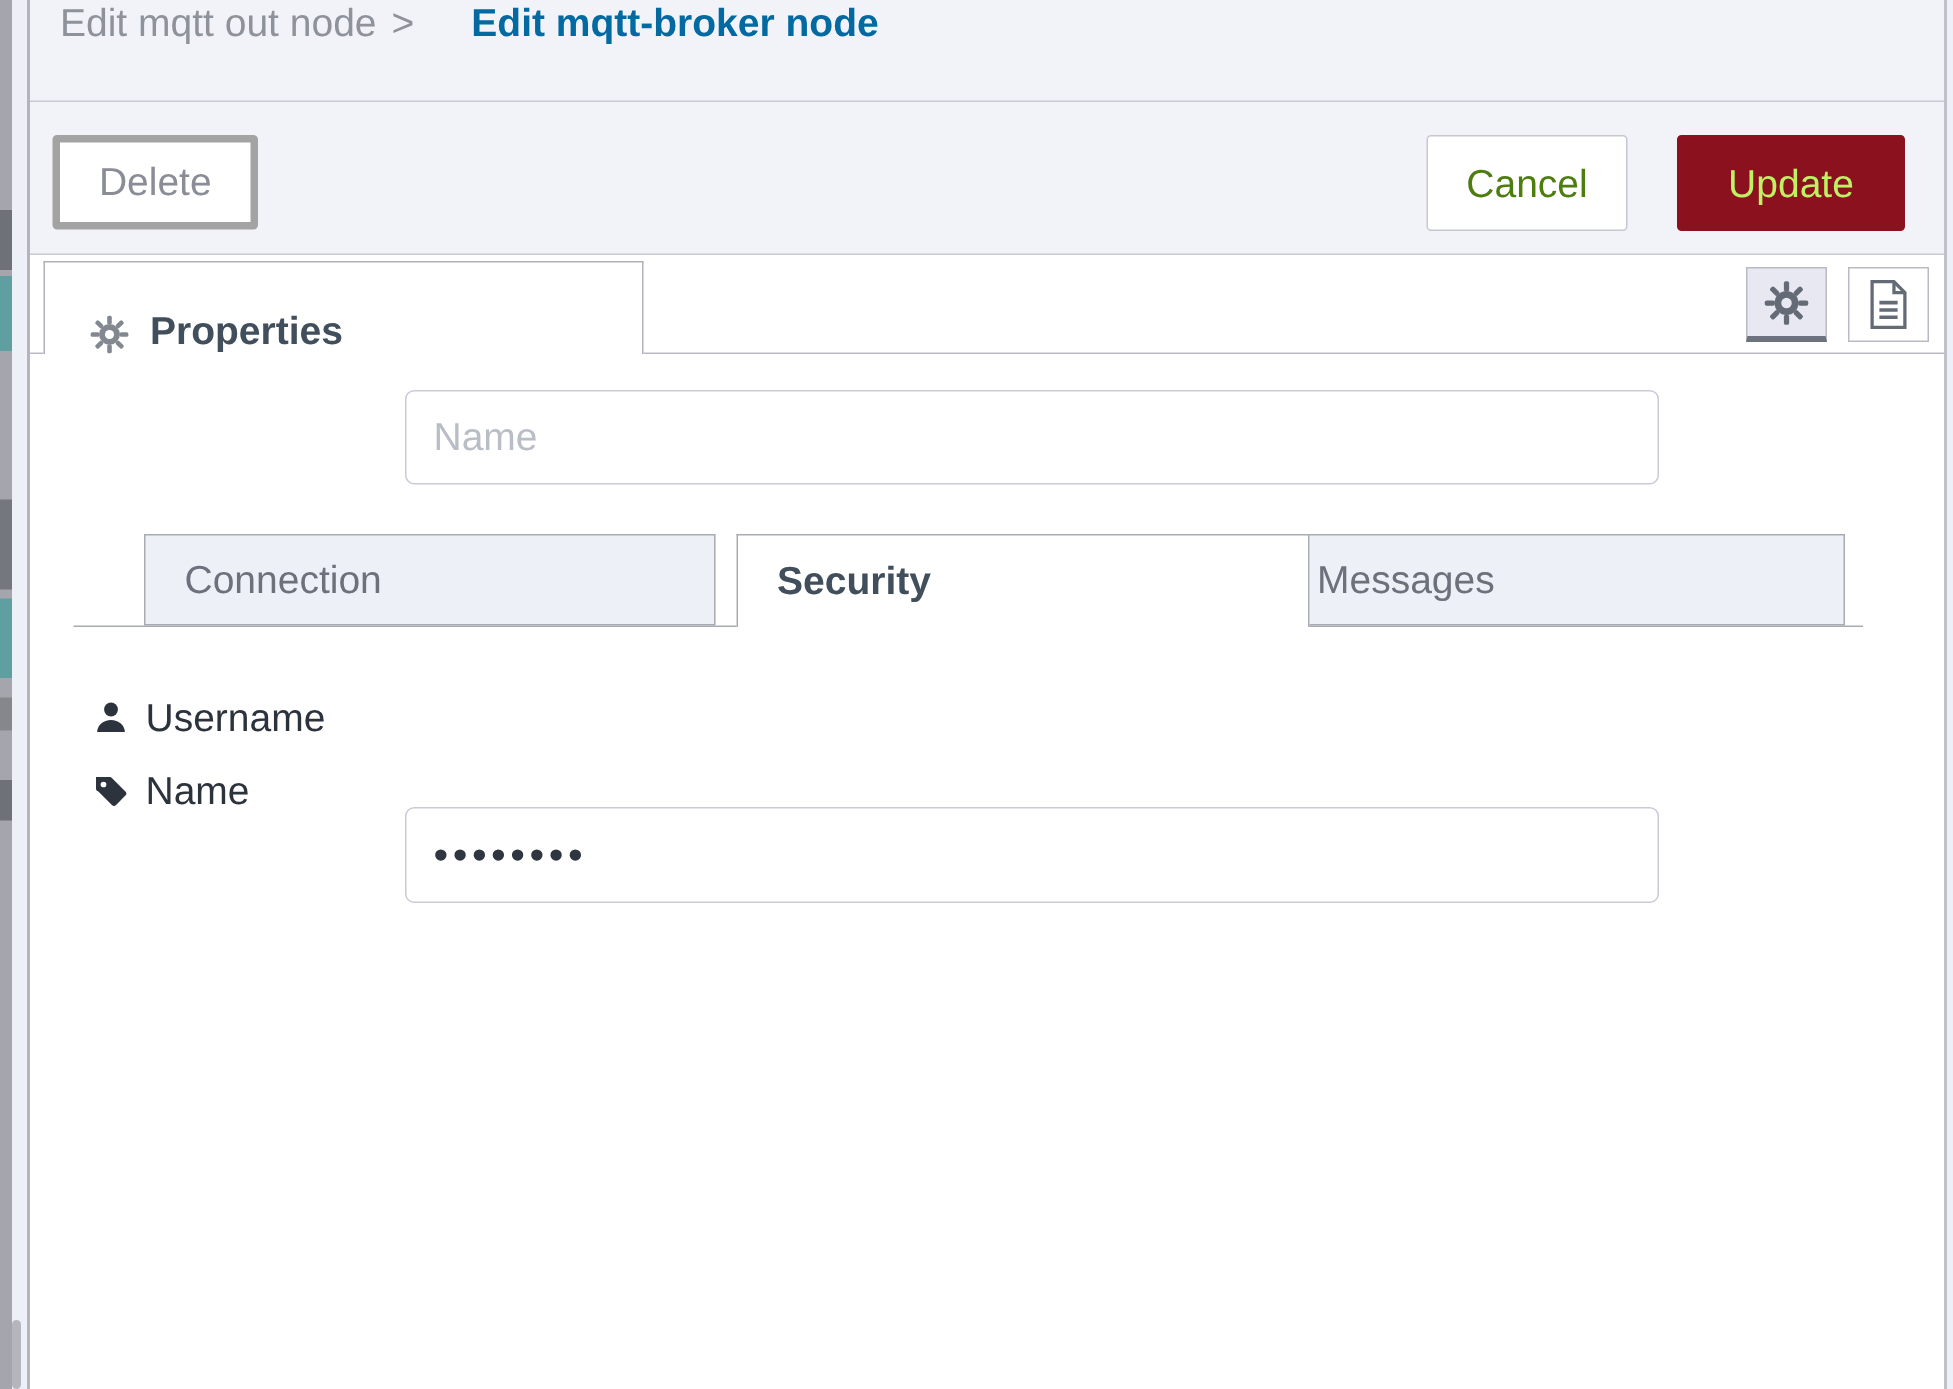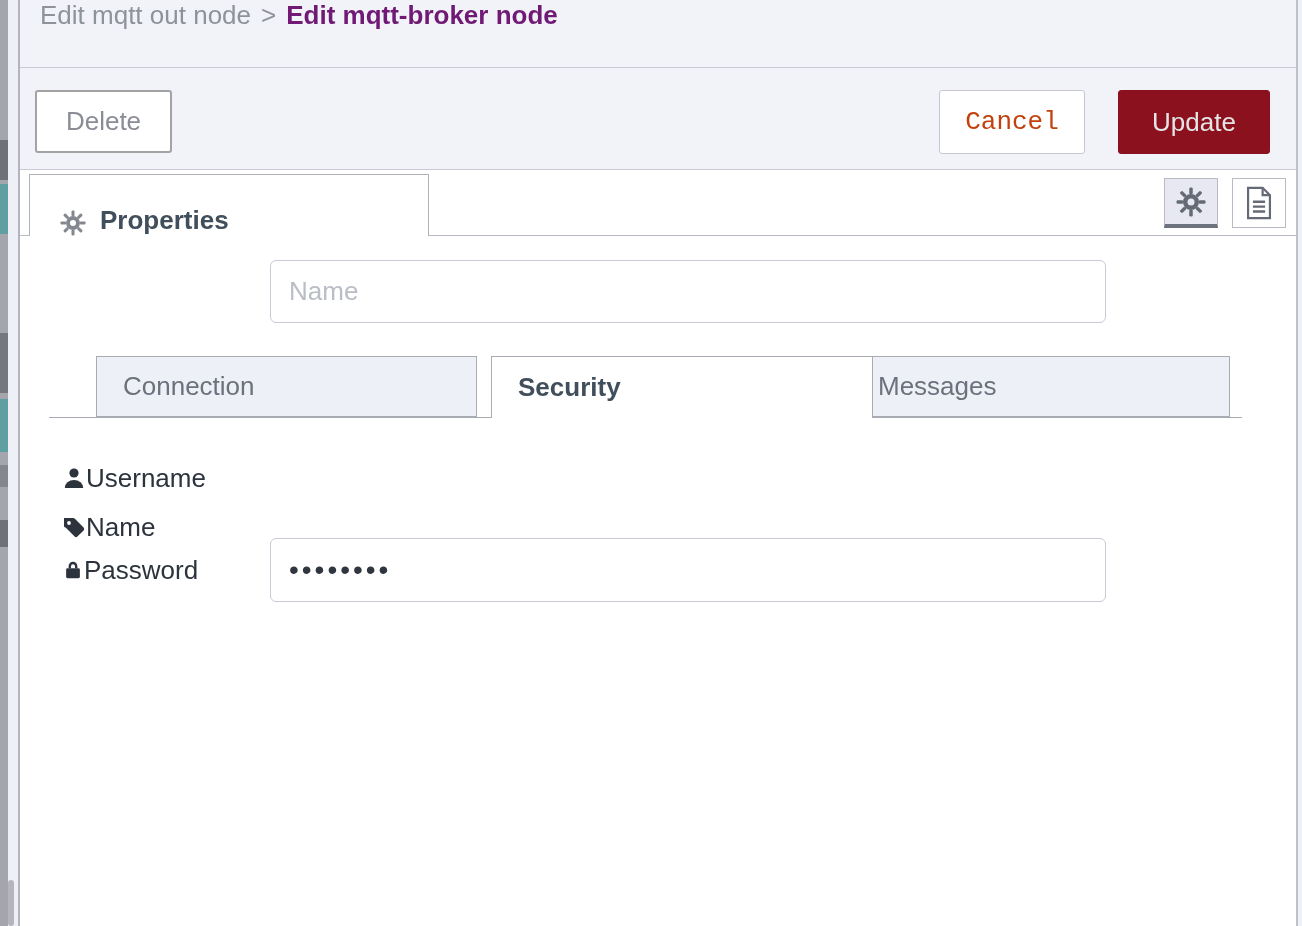--- a/index.html
+++ b/index.html
@@ -21,50 +21,50 @@
 
   
   .dialog { position:absolute; left:18px; top:0; width:1280px; height:926px; background:#fff;
             border-left:2px solid #b3b4bd; border-right:2px solid #bfc0c9; }
 
   .dialog-header { position:absolute; left:0; top:0; right:0; height:68px; background:#f2f3f9;
                    border-bottom:1px solid #c9cad3; display:flex; align-items:flex-start; padding-left:20px;
                    font-size:26px; }
   .crumb-parent { color:#8e939b; }
   .crumb-sep { color:#8e939b; margin:0 10px; }
-  .crumb-current { color:#701a75; font-weight:bold; }
+  .crumb-current { color:#0369a1; font-weight:bold;margin-left:28px; }
 
   .button-bar { position:absolute; left:0; top:68px; right:0; height:102px; background:#f2f3f9;
                 border-bottom:1px solid #c9cad3; }
   .btn { font-family:inherit; font-size:26px; border-radius:3px; cursor:pointer; }
   .btn-delete { position:absolute; left:15px; top:22px; width:137px; height:63px;
-                background:#fff; border:2px solid #a3a3a3; color:#8a8c96; }
+                background:#fff; border:5px solid #a3a3a3; color:#8a8c96; }
   .right-buttons { position:absolute; right:26px; top:22px; display:flex; gap:33px; }
-  .btn-cancel { width:146px; height:64px; background:#fff; border:1px solid #c6c7d0; color:#c2410c;font-family:Liberation Mono, monospace; }
-  .btn-update { width:152px; height:64px; background:#8c111f; border:1px solid #8c111f; color:#e5e5e5; }
+  .btn-cancel { width:134px; height:64px; background:#fff; border:1px solid #c6c7d0; color:#4d7c0f; }
+  .btn-update { width:152px; height:64px; background:#8c111f; border:1px solid #8c111f; color:#bef264; }
 
   
   .tab-bar { position:absolute; left:0; top:170px; right:0; height:66px; background:#fff;
              border-bottom:1px solid #b9bac3; }
   .properties-tab { position:absolute; left:9px; top:4px; width:400px; height:62px; background:#fff;
                     border:1px solid #b0b1ba; border-bottom:none; z-index:2;
                     display:flex; align-items:flex-end; gap:14px; padding-left:30px; cursor:pointer; }
   .properties-tab .tab-label { font-size:26px; font-weight:bold; color:#414f5c; }
   .properties-tab svg { color:#83878f; }
   .icon-btn { position:absolute; top:8px; width:54px; height:50px; background:#fff;
               border:1px solid #b9bac3; display:flex; align-items:center; justify-content:center;
               cursor:pointer; z-index:2; }
   .icon-btn.settings { right:78px; background:#e7e8f1; border-bottom:4px solid #6d737e; }
   .icon-btn.docs { right:10px; }
   .icon-btn svg { color:#646b76; }
   .icon-btn.settings .gear-hole { fill:#e7e8f1; }
 
   
   .dialog-body { position:absolute; left:0; top:236px; right:0; bottom:0; background:#fff; }
-  .field-label { position:absolute; left:42px; display:flex; align-items:center; 
+  .field-label { position:absolute; left:42px; display:flex; align-items:center; gap:11px;
                  font-size:26px; color:#2c333d; }
   .field-label svg { color:#2c333d; flex:none; }
   .lbl-name     { top:260px; height:63px; }
   .lbl-username { top:210px; height:64px; }
   .lbl-password { top:302px; height:64px; }
   .text-input { position:absolute; left:250px; width:836px; height:63px; border:1px solid #c9cad6;
                 border-radius:6px; font-family:inherit; font-size:26px; color:#333a44;
                 padding:0 18px; background:#fff; outline:none; }
   .text-input::placeholder { color:#b9bdc6; }
   .in-name { top:24px; }
@@ -178,23 +178,16 @@
     </div>
 
     <div class="field-label lbl-username">
       <svg width="24" height="24" viewBox="0 0 24 24" fill="currentColor">
         <circle cx="12" cy="7" r="4.6"></circle>
         <path d="M2.8 22 a9.2 8 0 0 1 18.4 0 z"></path>
       </svg>
       <span>Username</span>
     </div>
 
-    <div class="field-label lbl-password">
-      <svg width="22" height="24" viewBox="0 0 24 24" fill="currentColor">
-        <path d="M7.2 10 V7.8 a4.8 4.8 0 0 1 9.6 0 V10 h-2.6 V7.8 a2.2 2.2 0 0 0 -4.4 0 V10 z"></path>
-        <rect x="4.5" y="10" width="15" height="11" rx="1.6"></rect>
-      </svg>
-      <span>Password</span>
-    </div>
     <input class="text-input in-password" type="text" value="••••••••" style="">
 
   </div>
 </div>
 
 </body></html>

